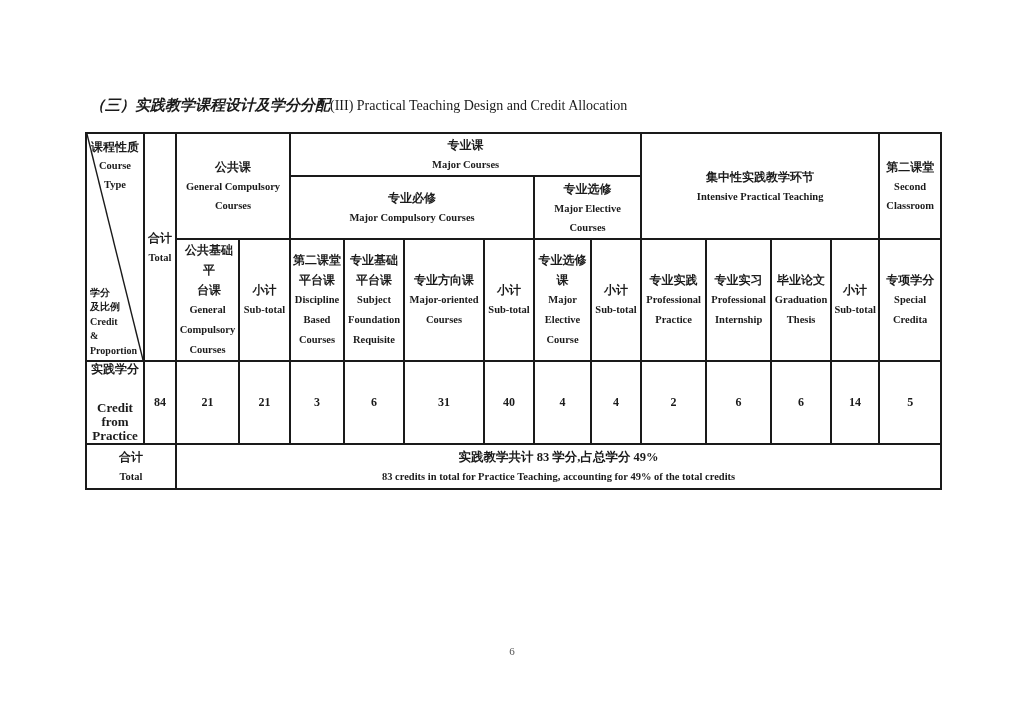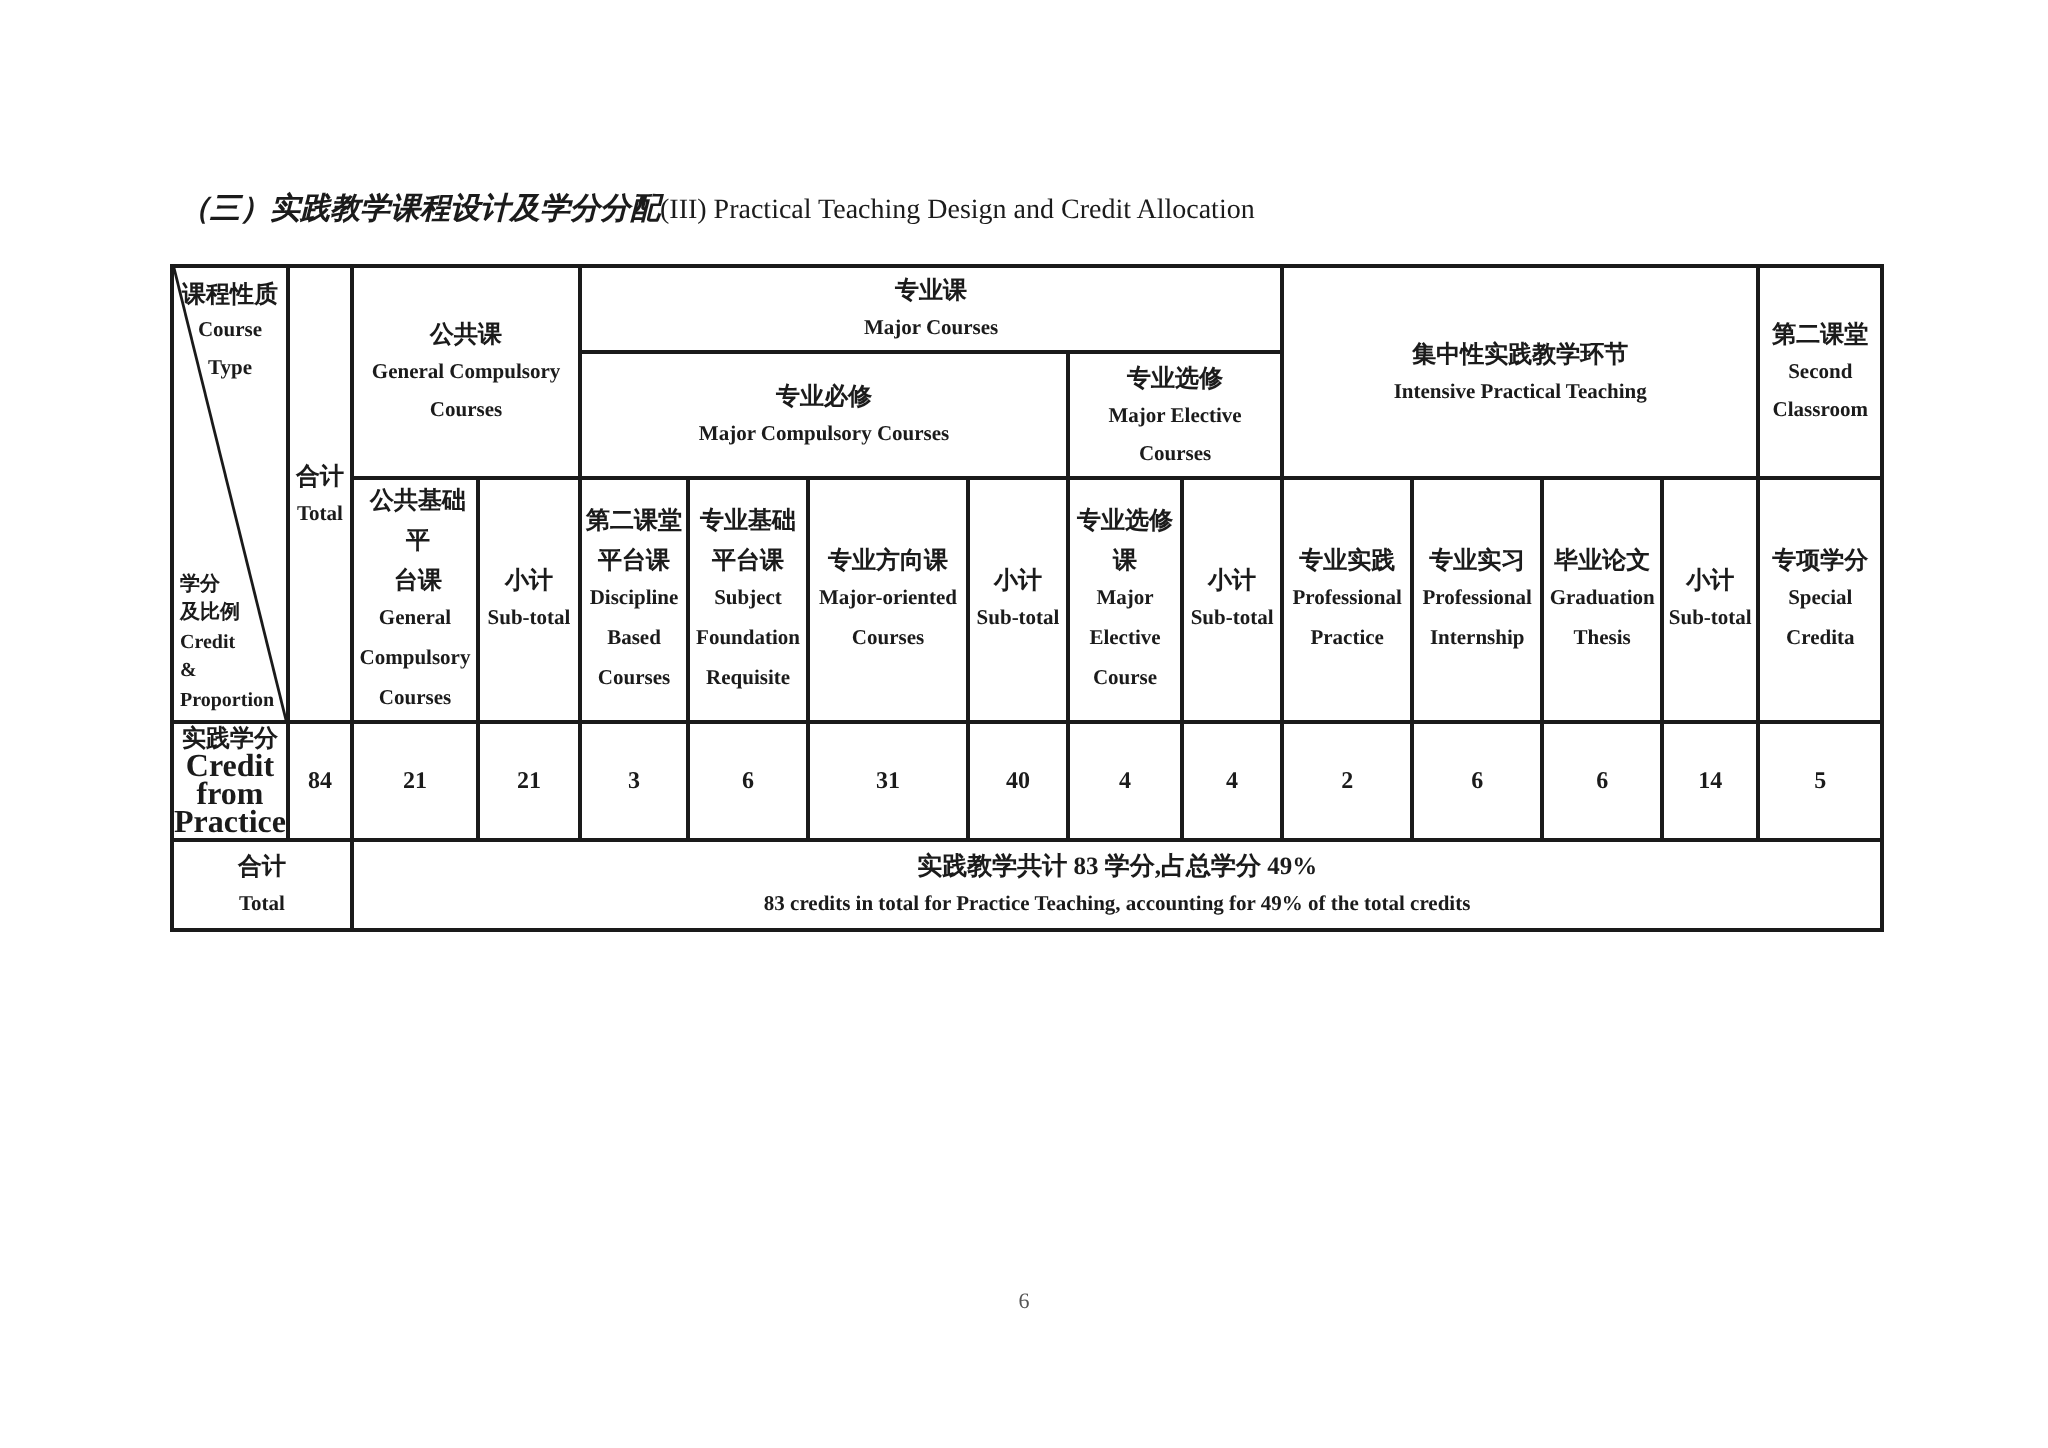--- a/index.html
+++ b/index.html
@@ -51,21 +51,21 @@
   .corner-top .zh { line-height:18px; }
   .corner-top .en { line-height:19px; }
   .corner-bottom {
     position:absolute; bottom:2px; left:3px; text-align:left;
     font-size:10px; line-height:14.5px; white-space:pre-line; font-weight:bold;
   }
 
   
   td.val { font-size:12px; }
   .label-zh { font-size:12px; line-height:15px; white-space:pre-line; }
-  .label-en { font-size:16px; line-height:14px; white-space:pre-line; }
+  .label-en { font-size:13px; line-height:14px; white-space:pre-line;margin-top:24px; }
   td.summary .zh { font-size:12.5px; line-height:20px; }
   td.summary .en { font-size:10.5px; line-height:20px; }
 
   .page-number {
     position:absolute; left:0; right:0; top:645px;
     text-align:center; font-size:11px; color:#555555;
   }
 </style>
 </head>
 <body>

